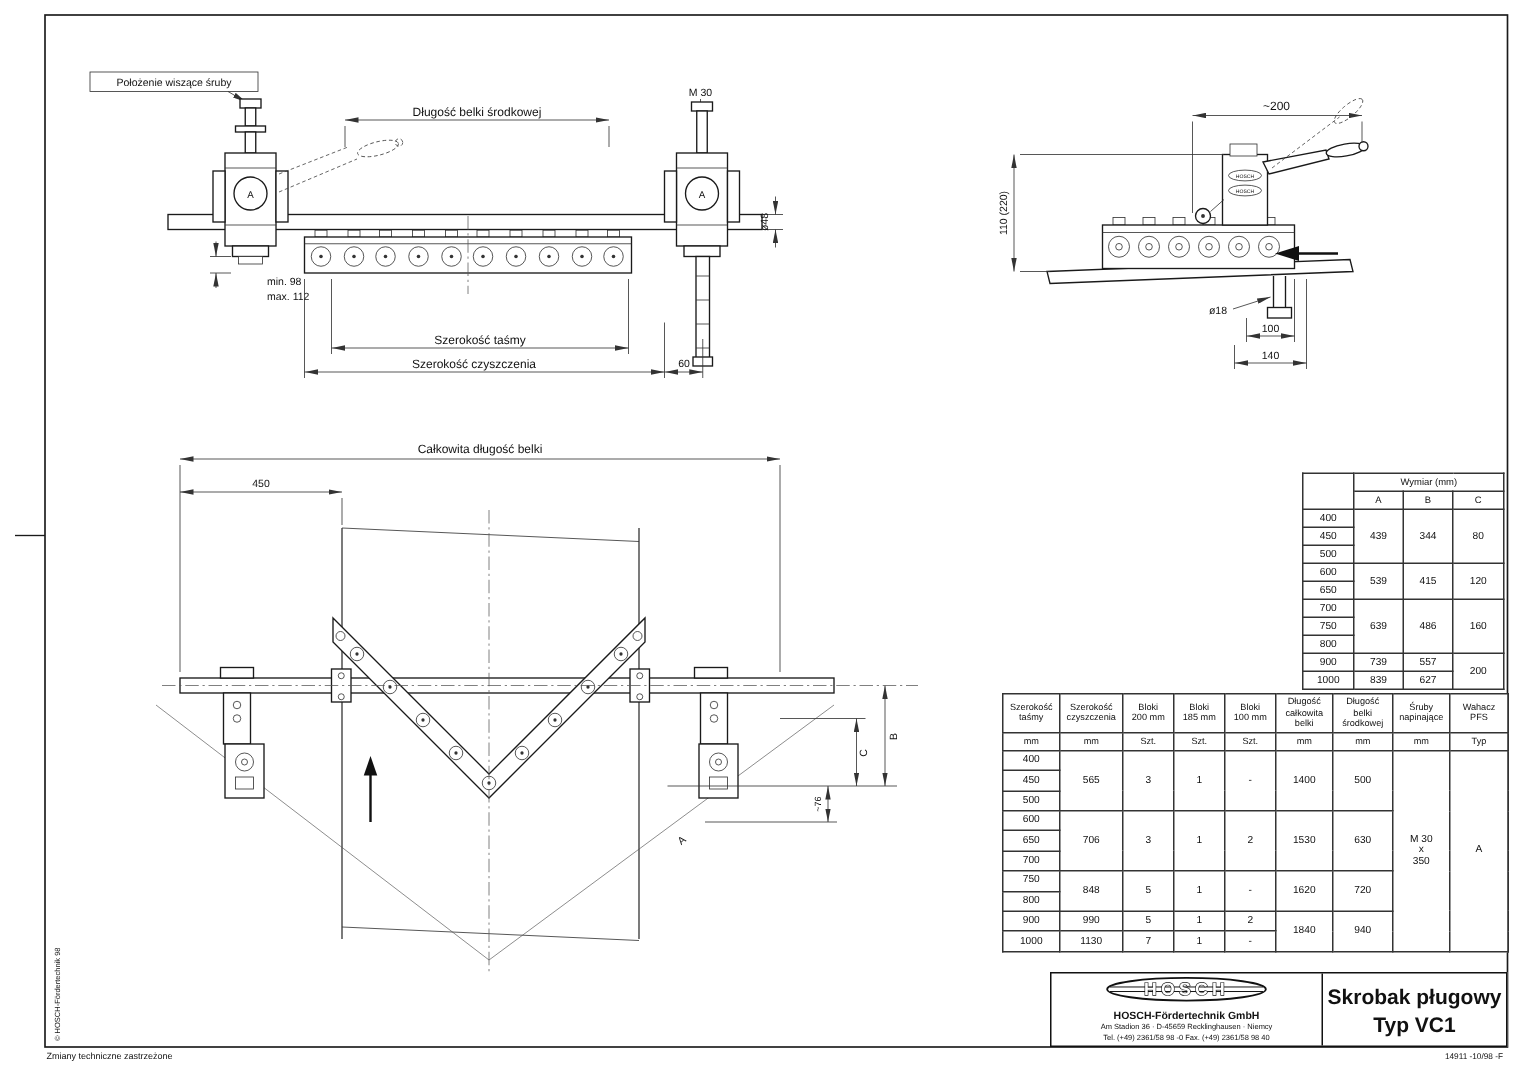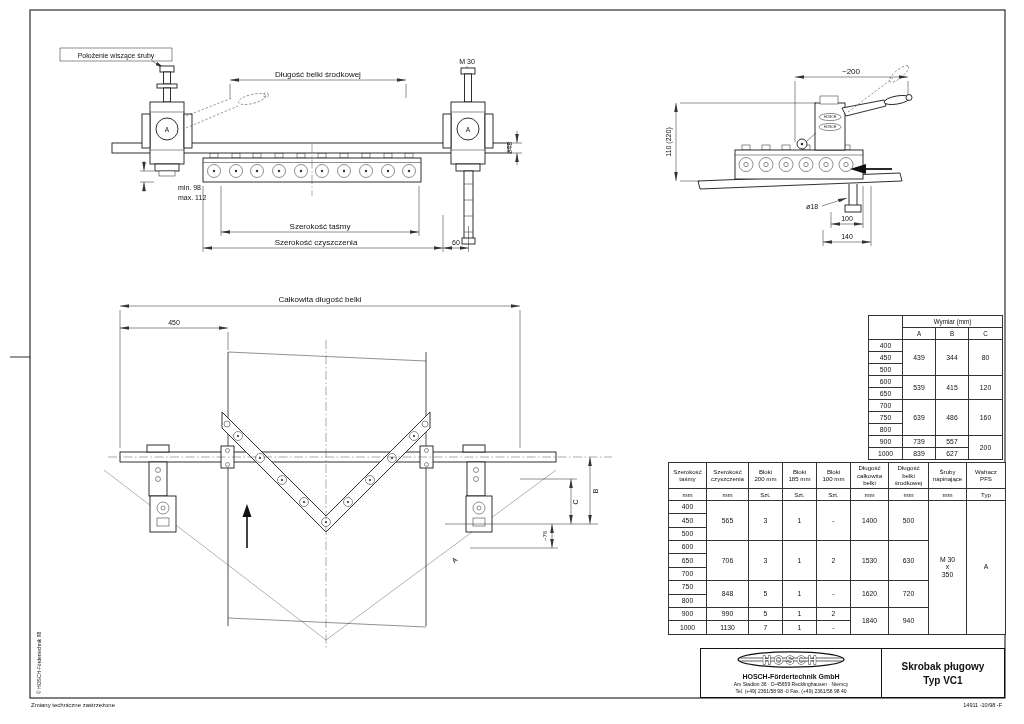--- a/index.html
+++ b/index.html
@@ -29,21 +29,21 @@
   #main-table th{font-size:6.1px;font-weight:normal;white-space:pre-line;line-height:1.25;padding:1px 0;}
   #main-table thead tr:nth-child(2) th{height:11px;padding:0;}
   #main-table td{font-size:6.8px;height:12.4px;white-space:pre-line;line-height:1.15;}
 
   .title-block{position:absolute;left:700px;top:648px;width:305px;height:50px;border:1.2px solid #111;
                background:#fff;display:flex;box-sizing:border-box;}
   .tb-left{flex:1;border-right:1.2px solid #111;text-align:center;padding-top:2px;}
   .tb-company{font-size:7px;font-weight:bold;margin-top:1px;}
   .tb-addr{font-size:5px;margin-top:1px;}
   .tb-right{width:122px;display:flex;flex-direction:column;align-items:center;justify-content:center;gap:3px;}
-  .tb-prod{font-size:10px;font-weight:bold;}
+  .tb-prod{font-size:14px;font-weight:bold;}
   .footer-left{position:absolute;left:31px;top:702px;font-size:6px;}
   .footer-right{position:absolute;right:22px;top:702px;font-size:5.5px;}
   .copyright{position:absolute;left:36px;top:694px;transform:rotate(-90deg);transform-origin:0 0;
              font-size:5px;white-space:nowrap;}
 </style>
 </head>
 <body>
 
 <div class="sheet">
 

